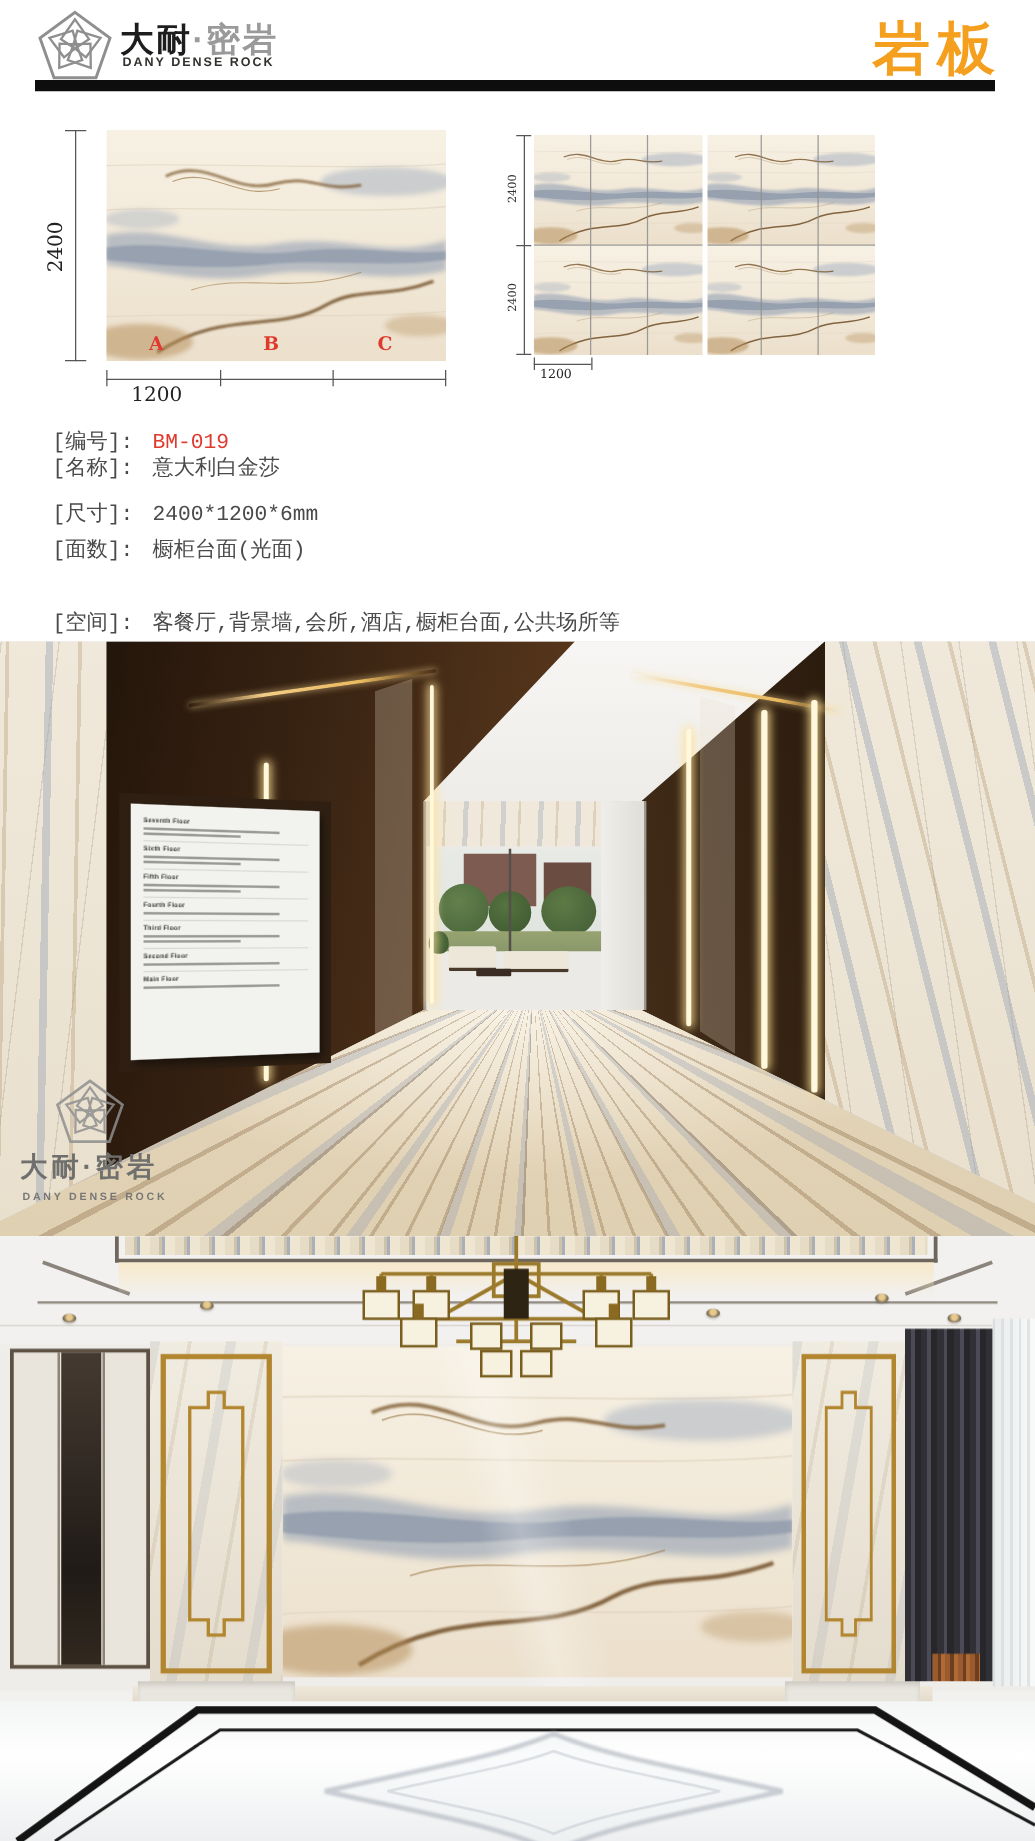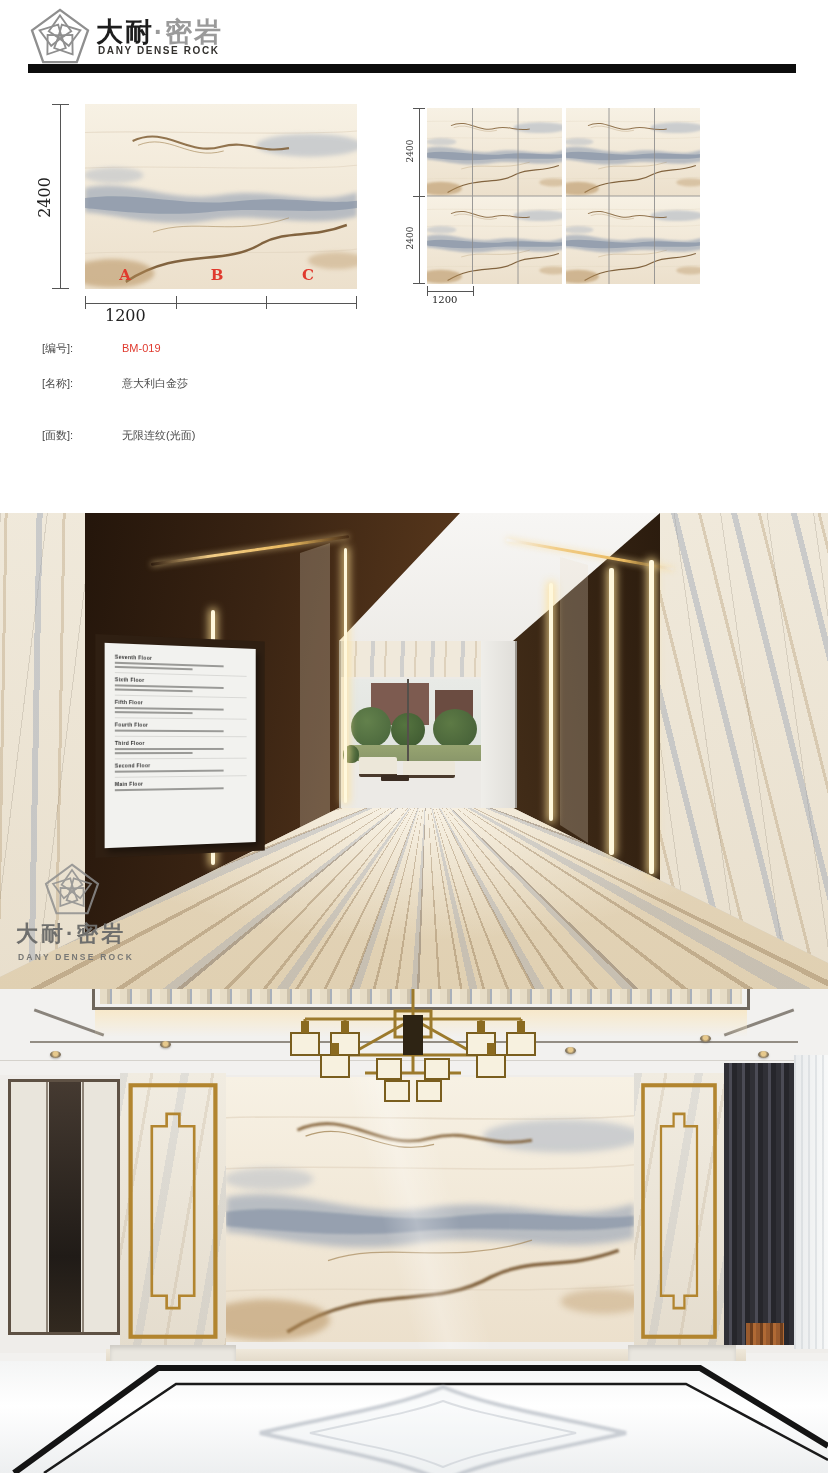--- a/index.html
+++ b/index.html
@@ -22,21 +22,21 @@
   .sec-drawings{position:absolute;top:90px;left:0;width:828px;height:245px;background:#fff;}
   .dim-line{background:#555;}
   .dim-label{font-family:"DejaVu Serif",serif;color:#222;}
   .vlabel{transform:rotate(-90deg);transform-origin:center;}
   .cut-letter{position:absolute;width:30px;text-align:center;font-family:"DejaVu Serif",serif;
               font-weight:bold;font-size:15px;}
   .tiny-vlabel{font-family:"DejaVu Serif",serif;font-size:9px;color:#333;transform:rotate(-90deg);}
 
   
   .sec-specs{position:absolute;top:341px;left:0;width:828px;height:172px;background:#fff;}
-  .spec-row{position:absolute;left:42px;font-family:Liberation Sans, sans-serif;font-size:11px;color:#4a4a4a;white-space:nowrap;}
+  .spec-row{position:absolute;left:42px;font-family:Liberation Mono, monospace;font-size:17px;color:#4a4a4a;white-space:nowrap;}
   .spec-row .lbl{display:inline-block;min-width:74px;}
   .spec-row .val{margin-left:6px;}
   .val-red{color:#E03A2E;}
 
   
   .sec-hallway{position:absolute;top:513px;left:0;width:828px;height:476px;overflow:hidden;background:#e9e7e3;}
   .hw-ceiling{position:absolute;inset:0;background:linear-gradient(180deg,#f7f6f4 0%,#edebe7 30%,#dedbd5 55%,#d0cdc7 100%);}
   .marble-tex{position:absolute;left:-20%;top:-20%;width:150%;height:150%;
       background:
         repeating-linear-gradient(84deg, rgba(150,161,180,.42) 0 6px, rgba(0,0,0,0) 6px 26px,
@@ -193,20 +193,21 @@
 </svg>
 
 <div class="page">
 
   <div class="sec-header">
     <svg class="logo-icon" viewBox="0 0 64 60">
         <use href="#brand-knot"></use>
       </svg>
     <div class="brand-cn"><span>大耐</span><span class="sep">·</span><span class="gray">密岩</span></div>
     <div class="brand-en">DANY DENSE ROCK</div>
+    <div class="badge" style="color:#F59F1E;">岩板</div>
     <div class="header-rule"></div>
   </div>
 
   <div class="sec-drawings">
 
     <svg class="abs" style="left:85px;top:14px;" width="272" height="185" viewBox="0 0 400 260" preserveAspectRatio="none">
         <use href="#marble-slab"></use>
       </svg>
     <div class="abs dim-line" style="left:60px;top:14px;width:1px;height:185px;"></div>
     <div class="abs dim-line" style="left:52px;top:14px;width:17px;height:1px;"></div>
@@ -243,22 +244,24 @@
     <div class="abs tiny-vlabel" style="left:399px;top:56px;">2400</div>
     <div class="abs tiny-vlabel" style="left:399px;top:143px;">2400</div>
     <div class="abs dim-line" style="left:427px;top:201px;width:46px;height:1px;"></div>
     <div class="abs dim-line" style="left:427px;top:196px;width:1px;height:10px;"></div>
     <div class="abs dim-line" style="left:473px;top:196px;width:1px;height:10px;"></div>
     <div class="abs dim-label" style="left:432px;top:204px;font-size:10px;">1200</div>
   </div>
 
   <div class="sec-specs">
     <div class="spec-row" style="top:0;"><span class="lbl">[编号]:</span><span class="val val-red">BM-019</span></div>
-    <div class="spec-row" style="top:35px;"><span class="lbl">[名称]:</span><span class="val">意大利白金莎</span></div>
-    <div class="spec-row" style="top:87px;"><span class="lbl">[面数]:</span><span class="val">无限连纹(光面)</span></div>
+    <div class="spec-row" style="top:21px;"><span class="lbl">[名称]:</span><span class="val">意大利白金莎</span></div>
+    <div class="spec-row" style="top:58px;"><span class="lbl">[尺寸]:</span><span class="val">2400*1200*6mm</span></div>
+    <div class="spec-row" style="top:87px;"><span class="lbl">[面数]:</span><span class="val">橱柜台面(光面)</span></div>
+    <div class="spec-row" style="top:145px;"><span class="lbl">[空间]:</span><span class="val">客餐厅,背景墙,会所,酒店,橱柜台面,公共场所等</span></div>
   </div>
 
   <div class="sec-hallway">
     <div class="hw-ceiling"></div>
     <div class="ceil-slot" style="left:612px;top:66px;width:28px;height:6px;transform:rotate(12deg);"></div>
     <div class="ceil-slot" style="left:648px;top:92px;width:24px;height:5px;transform:rotate(12deg);"></div>
     <div class="hw-wall-right">
         <div class="marble-tex"></div>
       </div>
     <div class="hw-wall-left">

